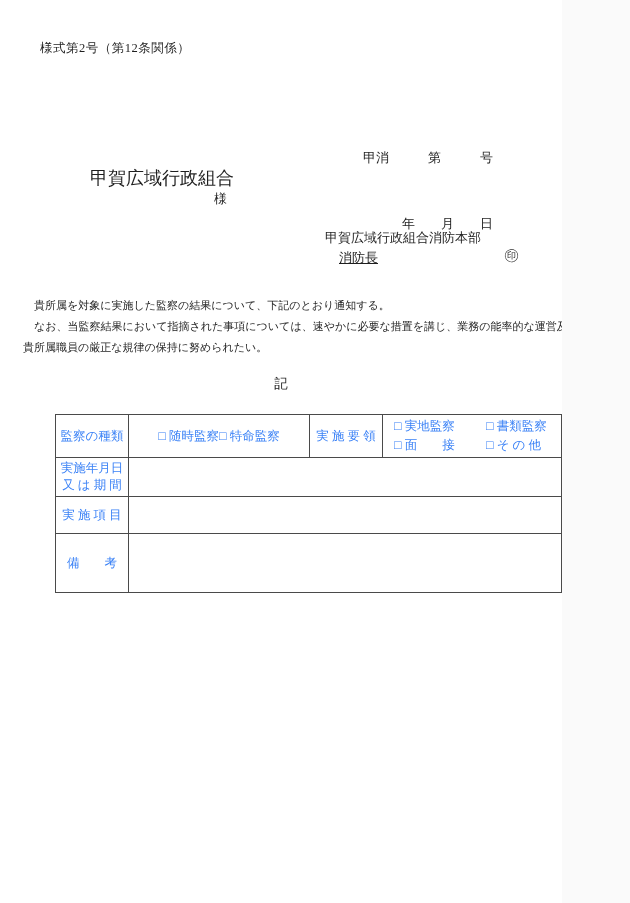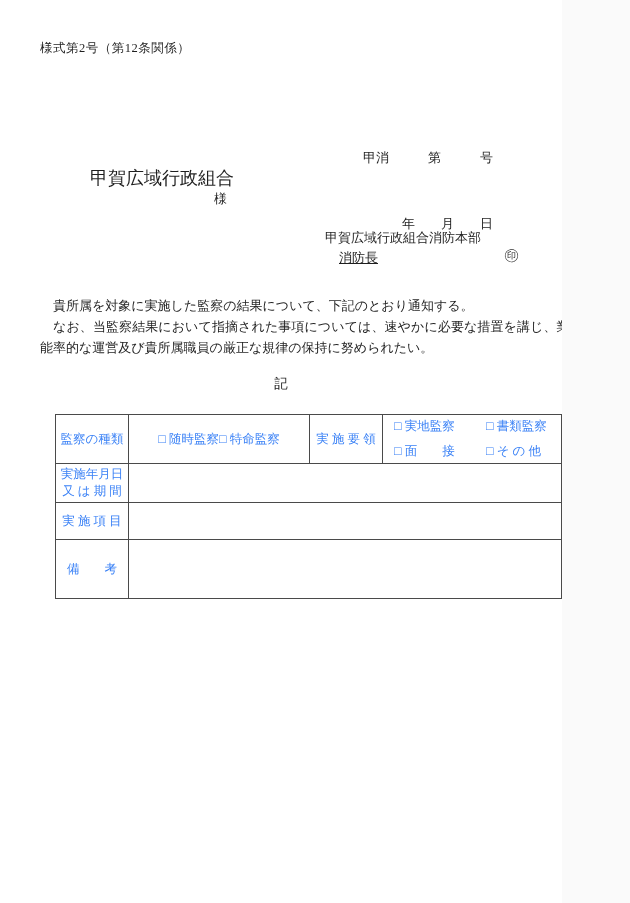--- a/index.html
+++ b/index.html
@@ -29,22 +29,22 @@
   }
   .recipient { position: absolute; left: 70px; top: 166px; font-size: 18px; margin-left: 20px; }
   .honorific { position: absolute; left: 214px; top: 190px; font-size: 13px; }
   .sender-org { position: absolute; left: 325px; top: 229px; font-size: 13px; }
   .sender-title { position: absolute; left: 339px; top: 249px; font-size: 13px; text-decoration: underline; }
   .seal {
     position: absolute; left: 504px; top: 246px;
     font-size: 15px; color: #2a2a2a;
   }
   .body-text {
-    position: absolute; left: 40px; top: 295px; width: 556px;
-    font-size: 13px; line-height: 21px; text-align: justify;
+    position: absolute; left: 23px; top: 295px; width: 556px;
+    font-size: 11px; line-height: 21px; text-align: justify;
   }
   .body-text p { margin: 0; text-indent: 1em; }
   .record-mark {
     position: absolute; left: 0; top: 375px; width: 100%;
     text-align: center; font-size: 13.5px;
   }
   table.form-table {
     position: absolute; left: 55px; top: 414px; width: 506px;
     border-collapse: collapse; table-layout: fixed;
     font-size: 12.5px; color: #3b82f6;
@@ -62,21 +62,21 @@
   .r5 { height: 223px; }
   .r6 { height: 59px; }
   .label-cell { text-align: center; line-height: 17px; }
   .type-options {
     display: flex; justify-content: center; align-items: center;
     white-space: pre;
   }
   .method-grid {
     display: grid;
     grid-template-columns: 92px auto;
-    row-gap: 8px;
+    row-gap: 2px;
     padding: 3px 0 3px 11px;
     line-height: 17px;
     white-space: pre;
   }
   .value-cell { background: #ffffff; }
 </style>
 </head>
 <body>
 
 <div class="page">

